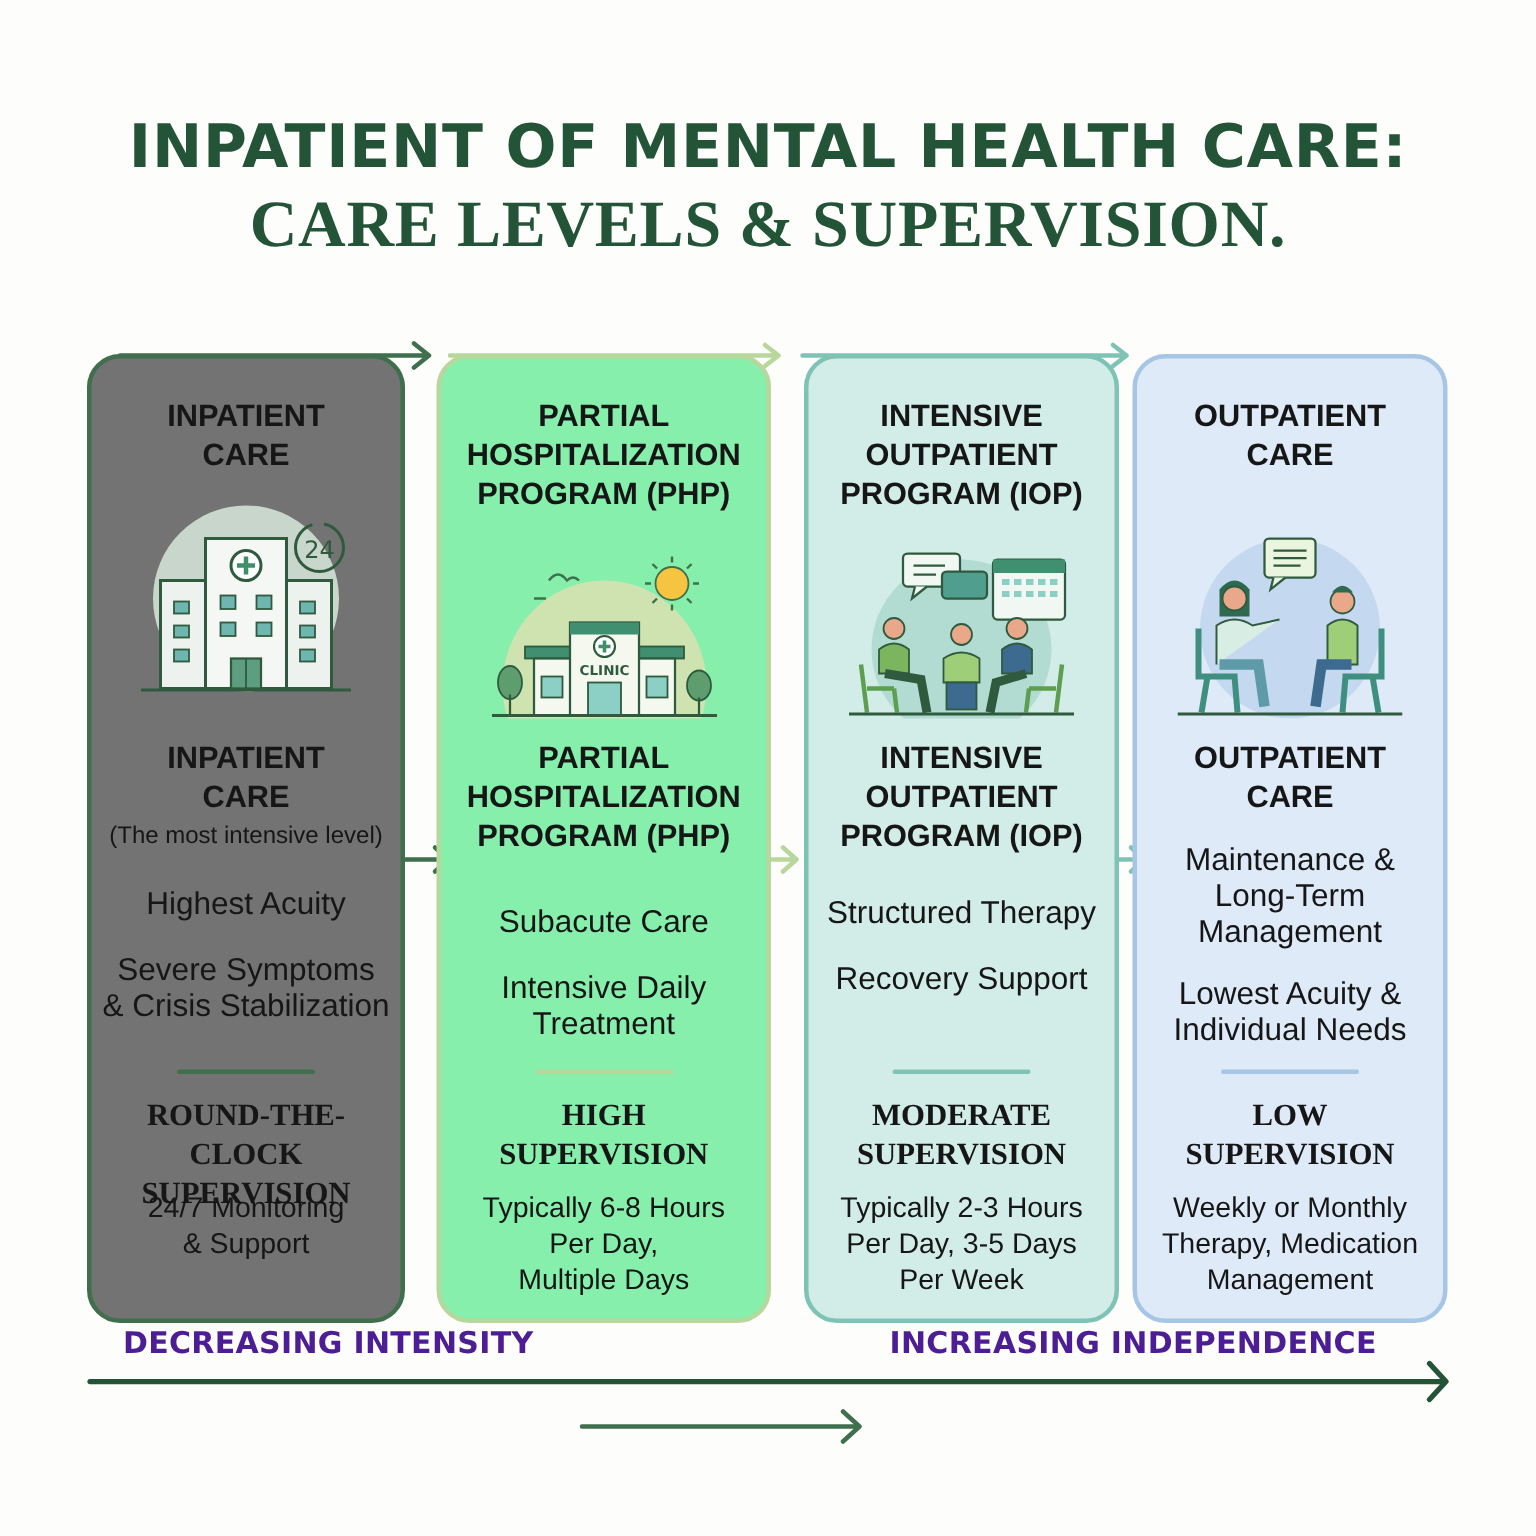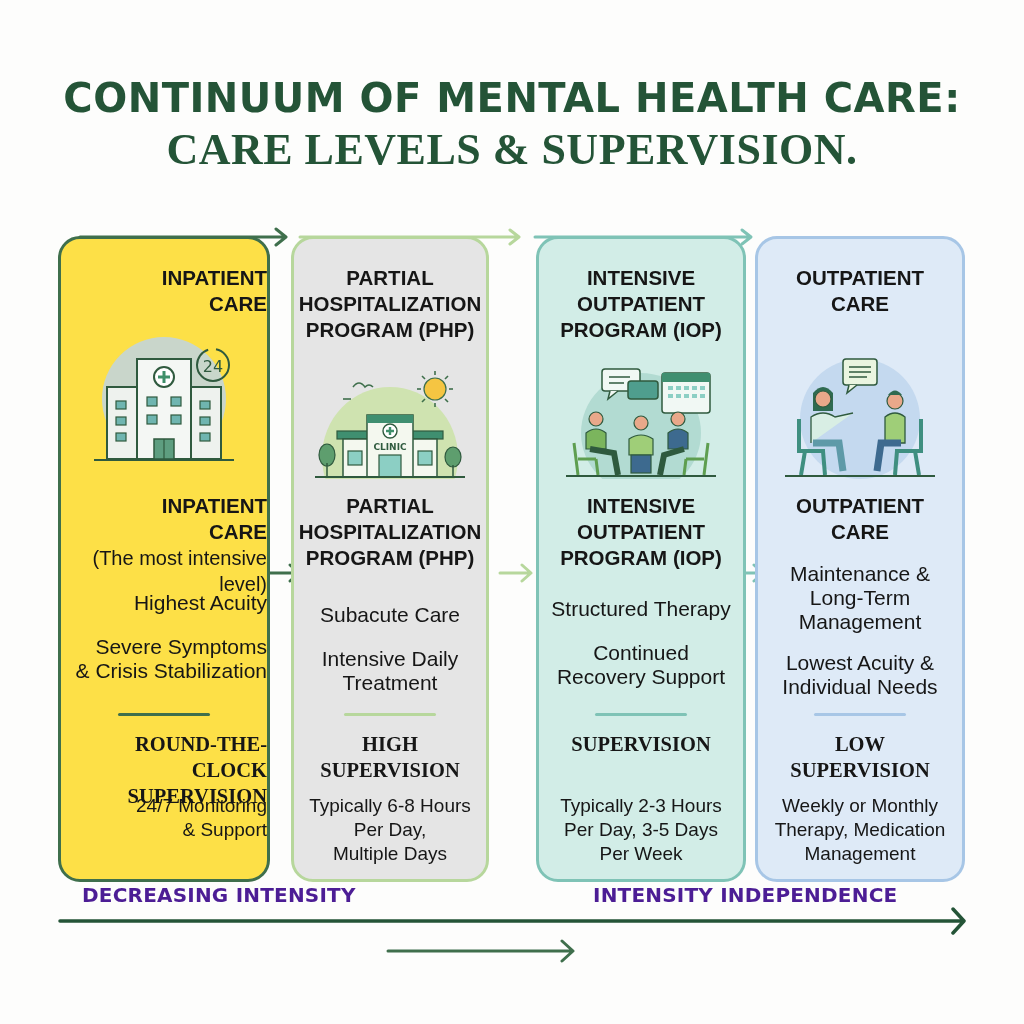--- a/index.html
+++ b/index.html
@@ -12,48 +12,48 @@
     font-family:"DejaVu Sans", sans-serif; font-weight:bold; color:#245437;
     font-size:40px; line-height:52px; letter-spacing:0.5px;
   }
   .title .line { display:block; }
   .title .line2 { font-size:44px;font-family:Liberation Serif, serif; }
 
   .card {
     position:absolute; top:236px; height:646px; border-radius:22px; box-sizing:border-box;
     border-width:3px; border-style:solid; text-align:center;
   }
-  .card.c1 { left:58px; width:212px; background:#fde047; border-color:#3f6f4c;text-align:right; }
-  .card.c2 { left:291px; width:198px; background:#e5e5e5; border-color:#b7d79c; }
+  .card.c1 { left:58px; width:212px; background:#737373; border-color:#3f6f4c; }
+  .card.c2 { left:291px; width:223px; background:#86efac; border-color:#b7d79c; }
   .card.c3 { left:524px; width:210px; background:#d2ede7; border-color:#7fc3b6;margin-left:12px; }
   .card.c4 { left:755px; width:210px; background:#deeaf7; border-color:#a7c6e6; }
 
   .hd { position:absolute; left:0; width:100%; font-weight:bold; font-size:20.5px; line-height:26px; }
   .hd.top { top:26px; }
   .hd.mid { top:254px; }
-  .sub { font-weight:normal; font-size:20px; }
+  .sub { font-weight:normal; font-size:16px; }
   .body-txt { position:absolute; left:0; width:100%; font-size:21px; line-height:24px; }
   .rule { position:absolute; top:474px; left:50%; width:92px; margin-left:-46px; height:3px; border-radius:2px; }
   .sup { position:absolute; top:492px; left:0; width:100%; font-weight:bold; font-size:20.5px; line-height:26px;font-family:Liberation Serif, serif; }
   .sup-desc { position:absolute; top:555px; left:0; width:100%; font-size:19px; line-height:24px; }
 
   .icon-wrap { position:absolute; top:88px; left:50%; margin-left:-75px; width:150px; height:140px; }
 
   .arrow-svg { position:absolute; left:0; top:0; width:1024px; height:1024px; pointer-events:none; }
 
   .footer-label {
     position:absolute; top:883px; font-family:"DejaVu Sans", sans-serif; font-weight:bold;
     color:#4c1d95; font-size:20px; letter-spacing:0.2px;
   }
 </style>
 </head>
 <body>
 
 <div class="title">
-  <span class="line">CONTINUUM OF MENTAL HEALTH CARE:</span>
+  <span class="line">INPATIENT OF MENTAL HEALTH CARE:</span>
   <span class="line line2">CARE LEVELS &amp; SUPERVISION.</span>
 </div>
 
 <svg class="arrow-svg" viewBox="0 0 1024 1024">
 
   <g fill="none" stroke-width="3" stroke-linecap="round" stroke-linejoin="round">
     <path d="M80 237 L285 237 M276 229 L286 237 L276 245" stroke="#3f6f4c"></path>
     <path d="M268 255 L268 290" stroke="#3f6f4c"></path>
     <path d="M300 237 L518 237 M510 230 L519 237 L510 244" stroke="#b7d79c"></path>
     <path d="M535 237 L750 237 M742 230 L751 237 L742 244" stroke="#7fc3b6"></path>
@@ -231,25 +231,25 @@
   </div>
   <div class="hd mid">
     <div>INTENSIVE</div>
     <div>OUTPATIENT</div>
     <div>PROGRAM (IOP)</div>
   </div>
   <div class="body-txt" style="top:358px">
     <div>Structured Therapy</div>
   </div>
   <div class="body-txt" style="top:402px">
-    <div>Continued</div>
     <div>Recovery Support</div>
   </div>
   <div class="rule" style="background:#7fc3b6"></div>
   <div class="sup">
+    <div>MODERATE</div>
     <div>SUPERVISION</div>
   </div>
   <div class="sup-desc">
     <div>Typically 2-3 Hours</div>
     <div>Per Day, 3-5 Days</div>
     <div>Per Week</div>
   </div>
 </div>
 
 <div class="card c4">
@@ -299,13 +299,13 @@
     <div>SUPERVISION</div>
   </div>
   <div class="sup-desc">
     <div>Weekly or Monthly</div>
     <div>Therapy, Medication</div>
     <div>Management</div>
   </div>
 </div>
 
 <div class="footer-label" style="left:82px">DECREASING INTENSITY</div>
-<div class="footer-label" style="left:593px">INTENSITY INDEPENDENCE</div>
+<div class="footer-label" style="left:593px">INCREASING INDEPENDENCE</div>
 
 </body></html>

